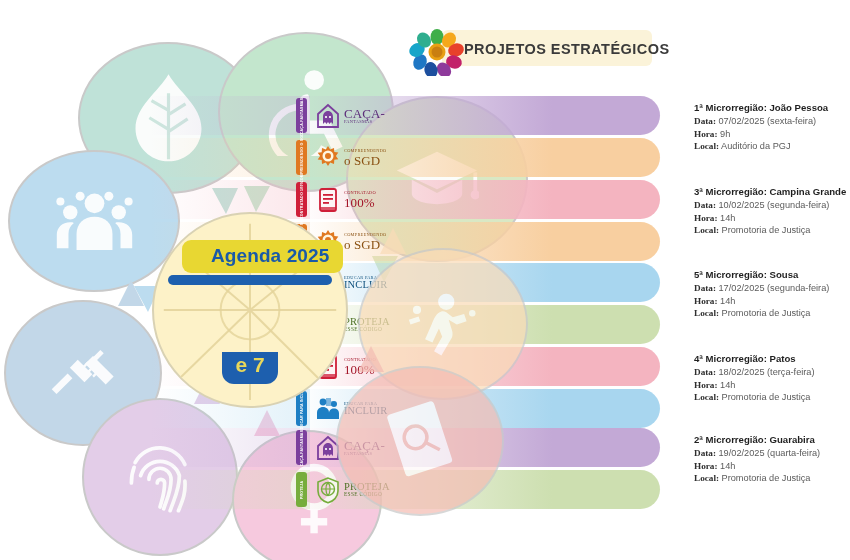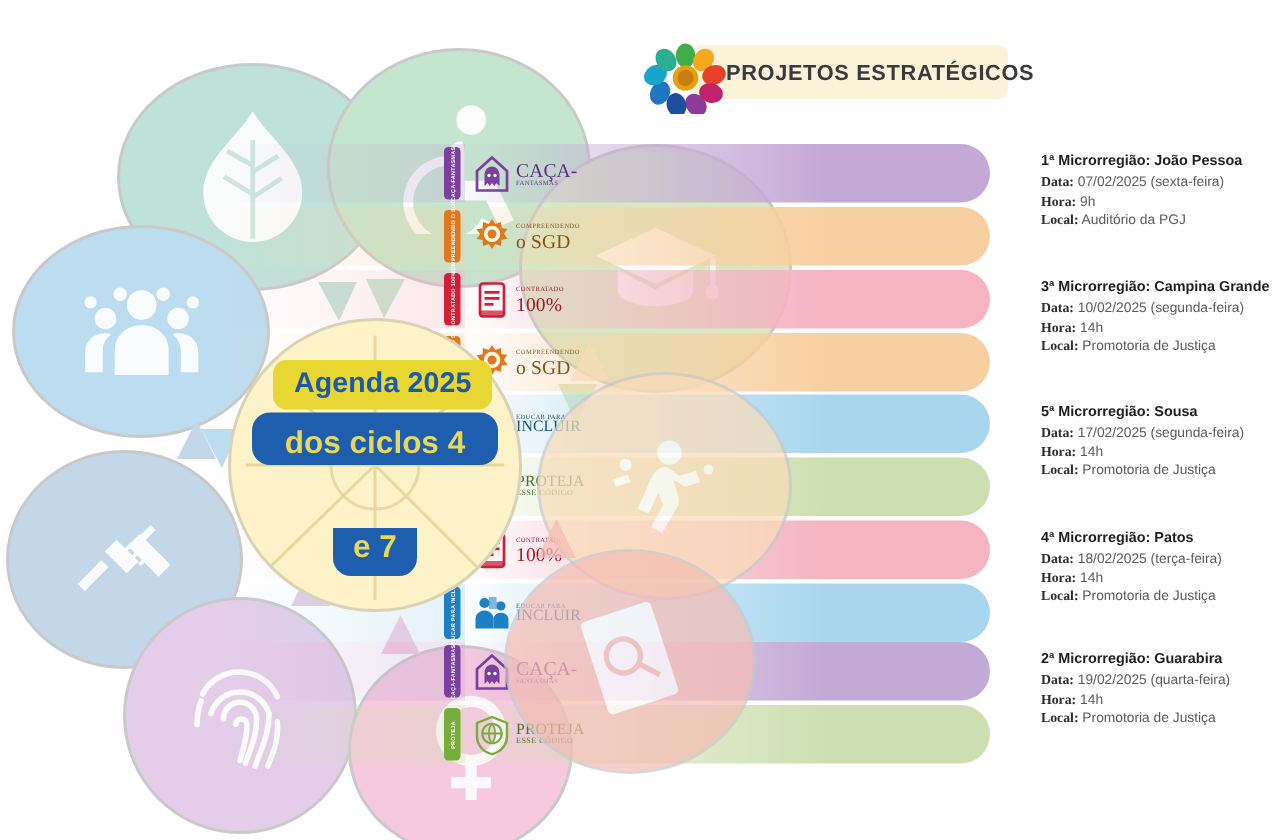--- a/index.html
+++ b/index.html
@@ -36,21 +36,21 @@
     border:2px solid #d9d2b4;
     box-sizing:border-box;
     z-index:40;
   }
   #center-rays{position:absolute;left:0;top:0;width:100%;height:100%;border-radius:50%;overflow:hidden;}
   #agenda-pill{
     position:absolute;z-index:42;
     left:182px;top:240px;
     background:#e8d732;
     border-radius:9px;
-    padding:5px 14px 6px 14px;
+    padding:5px 14px 6px 29px;
     color:#1a5aa8;
     font-weight:bold;font-size:19px;
     letter-spacing:.1px;
     white-space:nowrap;
   }
   #launch-box{
     position:absolute;z-index:42;
     left:168px;top:275px;width:164px;
     background:#1d5fae;
     border-radius:12px;
@@ -67,21 +67,21 @@
     background:#1d5fae;
     border-radius:0 0 12px 12px;
     color:#e8d75a;
     font-weight:bold;font-size:21px;
     line-height:26px;
     text-align:center;
   }
 
   
   #pe-header{
-    position:absolute;left:428px;top:28px;
+    position:absolute;left:408px;top:28px;
     height:42px;width:244px;
     z-index:60;
     display:flex;align-items:center;text-align:right;
   }
   #pe-pill{
     position:absolute;left:34px;top:2px;
     width:210px;height:36px;
     background:#fbf3d9;
     border-radius:6px;
   }
@@ -511,21 +511,20 @@
           <path d="M98 98 L170 170"></path>
           <path d="M98 98 L98 190"></path>
         <path d="M98 98 L26 168"></path>
           <path d="M98 98 L10 98"></path>
       </g>
       <circle cx="98" cy="98" r="30" fill="none" stroke="#e3d39a" stroke-width="2" opacity="0.8"></circle>
     </svg>
   </div>
   <div id="agenda-pill">Agenda 2025</div>
   <div id="launch-box">
-    <div>dos ciclos 4</div>
   </div>
   <div id="launch-tab">e 7</div>
 
   <div id="pe-header">
     <div id="pe-pill"></div>
     <svg id="pe-flower" viewBox="0 0 58 48">
       <g>
         <ellipse cx="29" cy="9" rx="6.5" ry="8" fill="#3fae49"></ellipse>
         <ellipse cx="41" cy="12" rx="6.5" ry="8" fill="#f5a81c" transform="rotate(35 41 12)"></ellipse>
         <ellipse cx="48" cy="22" rx="6.5" ry="8" fill="#e8412b" transform="rotate(70 48 22)"></ellipse>

